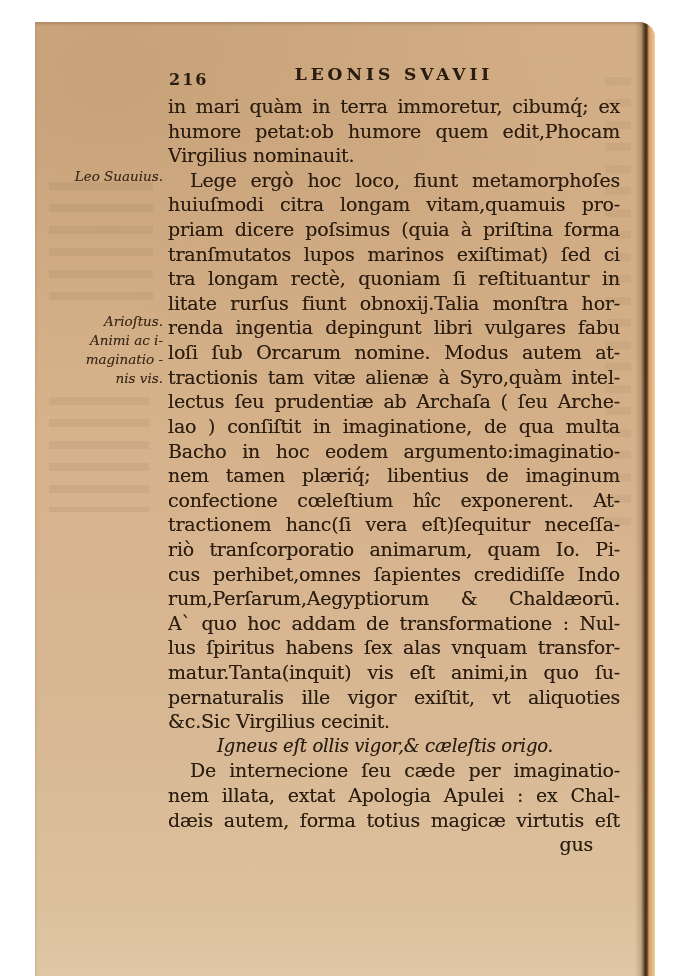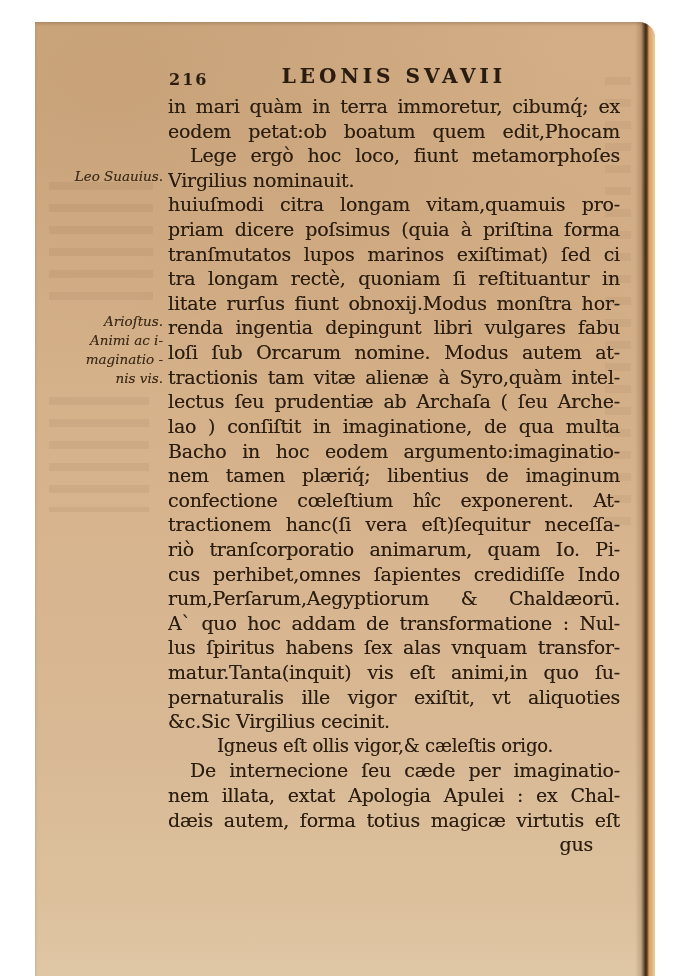--- a/index.html
+++ b/index.html
@@ -36,37 +36,37 @@
   .bleed-1 { left:14px; top:160px; width:104px; height:125px; }
   .bleed-2 { left:14px; top:375px; width:100px; height:115px; }
   .bleed-3 { right:24px; top:55px; width:26px; height:450px; opacity:.08; }
 
   .header { position:absolute; left:133px; top:42px; width:452px; height:26px; }
   .pagenum {
     position:absolute; left:1px; top:6px; font-size:16px; font-weight:bold;
     letter-spacing:2px; color:#2a1d10;
   }
   .running {
-    display:block; text-align:center; font-size:20px; letter-spacing:4px;
+    display:block; text-align:center; font-size:17px; letter-spacing:4px;
     color:#2a1d10; font-weight:bold; text-shadow:0 0 .5px rgba(42,29,16,.4);
   }
 
   .textblock { position:absolute; left:133px; top:72px; width:452px; }
   .line {
     position:relative; height:24.62px; line-height:24.62px; overflow:hidden;
     font-size:19px; color:#2a1d10; letter-spacing:-0.2px;
     text-align:justify; text-align-last:justify;
     text-shadow:0 0 .5px rgba(42,29,16,.55);
     white-space:normal;
   }
   .line.al-left   { text-align:left;   text-align-last:left; }
   .line.al-center { text-align:center; text-align-last:center; padding-right:18px; }
   .line.al-right  { text-align:right;  text-align-last:right;  padding-right:27px; }
   .line.indent    { text-indent:22px; }
-  .line.italic    { font-size:18px; }
+  .line.italic    { font-style:italic; font-size:18px; }
   .qmark { position:absolute; left:-22px; top:0; font-size:19px; letter-spacing:0; }
 
   .margin-notes { position:absolute; left:0; top:0; width:130px; height:100%; }
   .margin-note {
     position:absolute; left:0; width:128px; text-align:right;
     font-style:italic; font-size:13.5px; line-height:17px; color:#3b2a18;
     text-shadow:0 0 .4px rgba(59,42,24,.5);
   }
 </style>
 </head>
@@ -81,42 +81,42 @@
     <div class="header">
       <span class="pagenum">216</span>
       <span class="running">LEONIS SVAVII</span>
     </div>
 
     <div class="textblock">
         <div class="line al-justify">
     <span class="qmark"></span><span>in mari quàm in terra immoretur, cibumq́; ex</span>
   </div>
         <div class="line al-justify">
-    <span class="qmark"></span><span>eodem petat:ob boatum quem edit,Phocam</span>
+    <span class="qmark"></span><span>humore petat:ob humore quem edit,Phocam</span>
+  </div>
+        <div class="line al-left">
+    <span class="qmark"></span><span>Virgilius nominauit.</span>
   </div>
         <div class="line al-justify indent">
     <span class="qmark"></span><span>Lege ergò hoc loco, fiunt metamorphoſes</span>
-  </div>
-        <div class="line al-left">
-    <span class="qmark"></span><span>Virgilius nominauit.</span>
   </div>
         <div class="line al-justify">
     <span class="qmark"></span><span>huiuſmodi citra longam vitam,quamuis pro-</span>
   </div>
         <div class="line al-justify">
     <span class="qmark"></span><span>priam dicere poſsimus (quia à priſtina forma</span>
   </div>
         <div class="line al-justify">
     <span class="qmark"></span><span>tranſmutatos lupos marinos exiſtimat) ſed ci</span>
   </div>
         <div class="line al-justify">
     <span class="qmark"></span><span>tra longam rectè, quoniam ſi reſtituantur in</span>
   </div>
         <div class="line al-justify">
-    <span class="qmark"></span><span>litate rurſus fiunt obnoxij.Modus monſtra hor-</span>
+    <span class="qmark"></span><span>litate rurſus fiunt obnoxij.Talia monſtra hor-</span>
   </div>
         <div class="line al-justify">
     <span class="qmark"></span><span>renda ingentia depingunt libri vulgares fabu</span>
   </div>
         <div class="line al-justify">
     <span class="qmark"></span><span>loſi ſub Orcarum nomine. Modus autem at-</span>
   </div>
         <div class="line al-justify">
     <span class="qmark"></span><span>tractionis tam vitæ alienæ à Syro,quàm intel-</span>
   </div>

